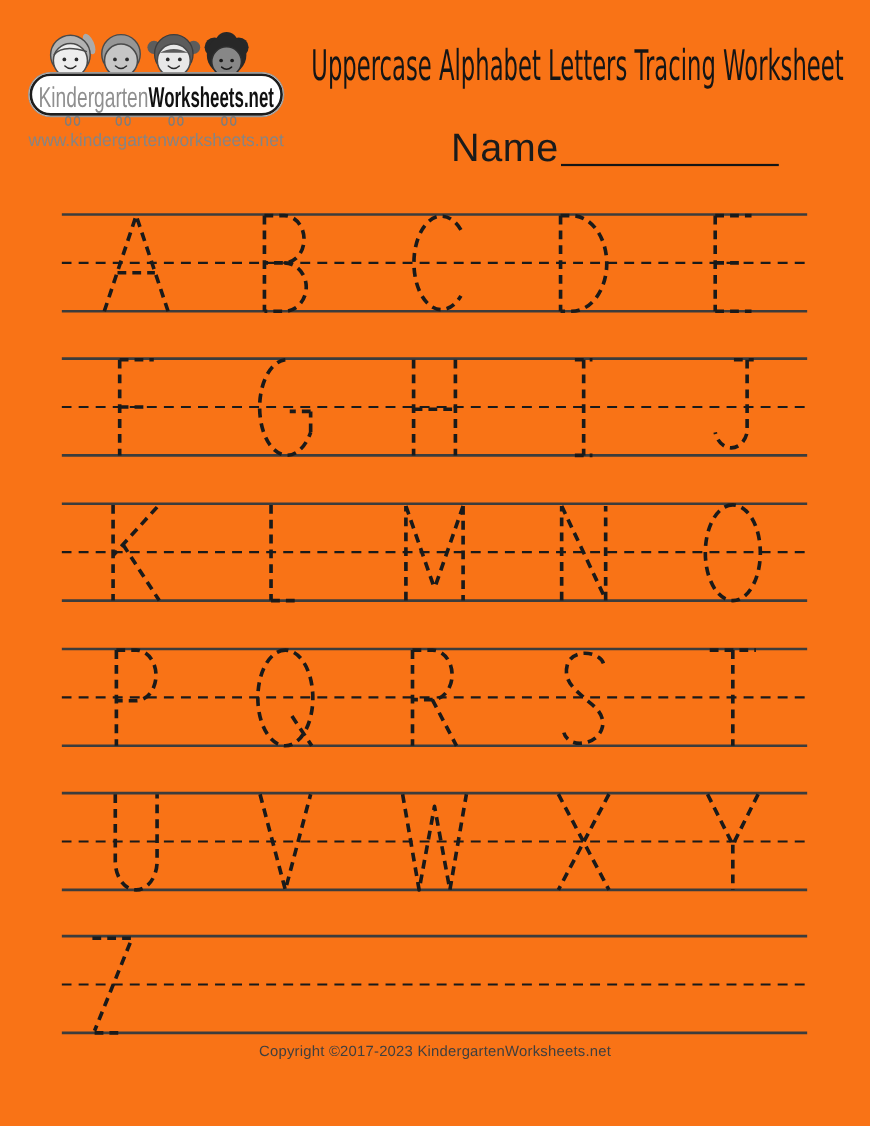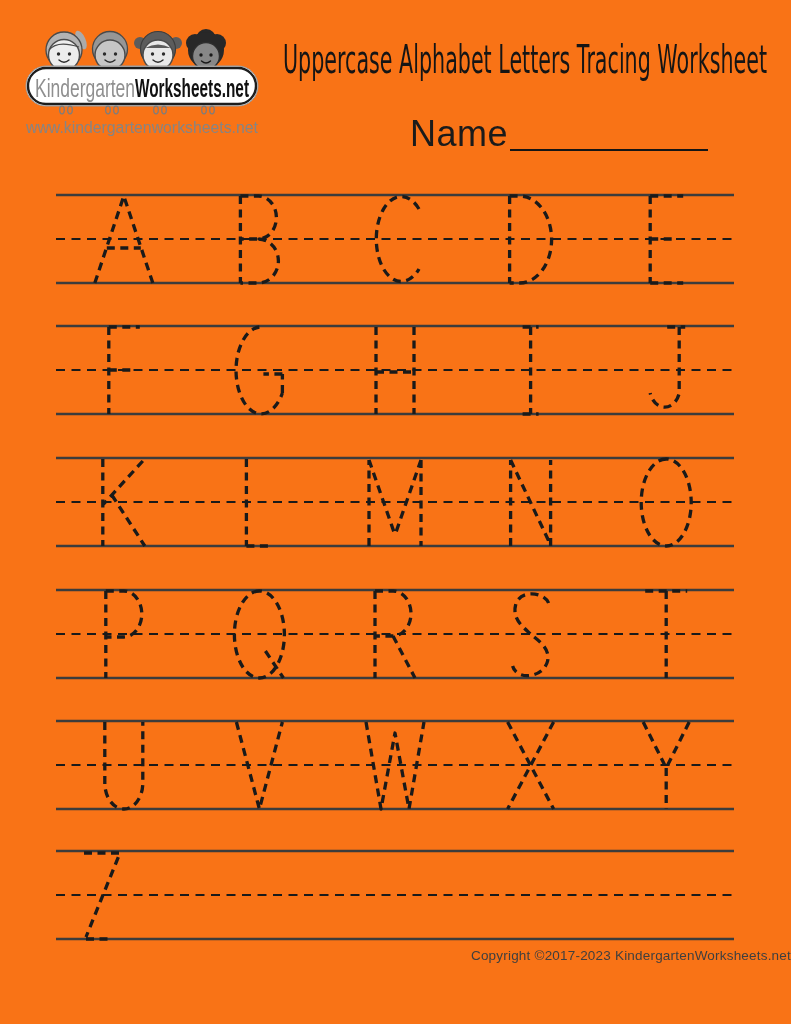--- a/index.html
+++ b/index.html
@@ -25,21 +25,21 @@
     font-size:36px;line-height:38px;color:#1b1b1b;
     letter-spacing:0.5px;
   }
   .name-line{
     flex:1;border-bottom:2.4px solid #151515;margin:0 0 4px 2px;
   }
   .rows-layer{position:absolute;left:0;top:0;width:791px;height:1024px;}
   .row-svg{position:absolute;left:56px;}
   .footer{
     position:absolute;left:0;top:947px;width:791px;
-    text-align:right;color:#3f3f3f;
+    text-align:center;color:#3f3f3f;
     font-family:"Liberation Sans", sans-serif;
     font-size:13.5px;line-height:17px;letter-spacing:0.2px;
   }
   .banner-text{font-family:"Liberation Sans", sans-serif;}
   .url-text{font-family:"Liberation Sans", sans-serif;}
 </style>
 </head>
 <body>
 
 <div class="page">

